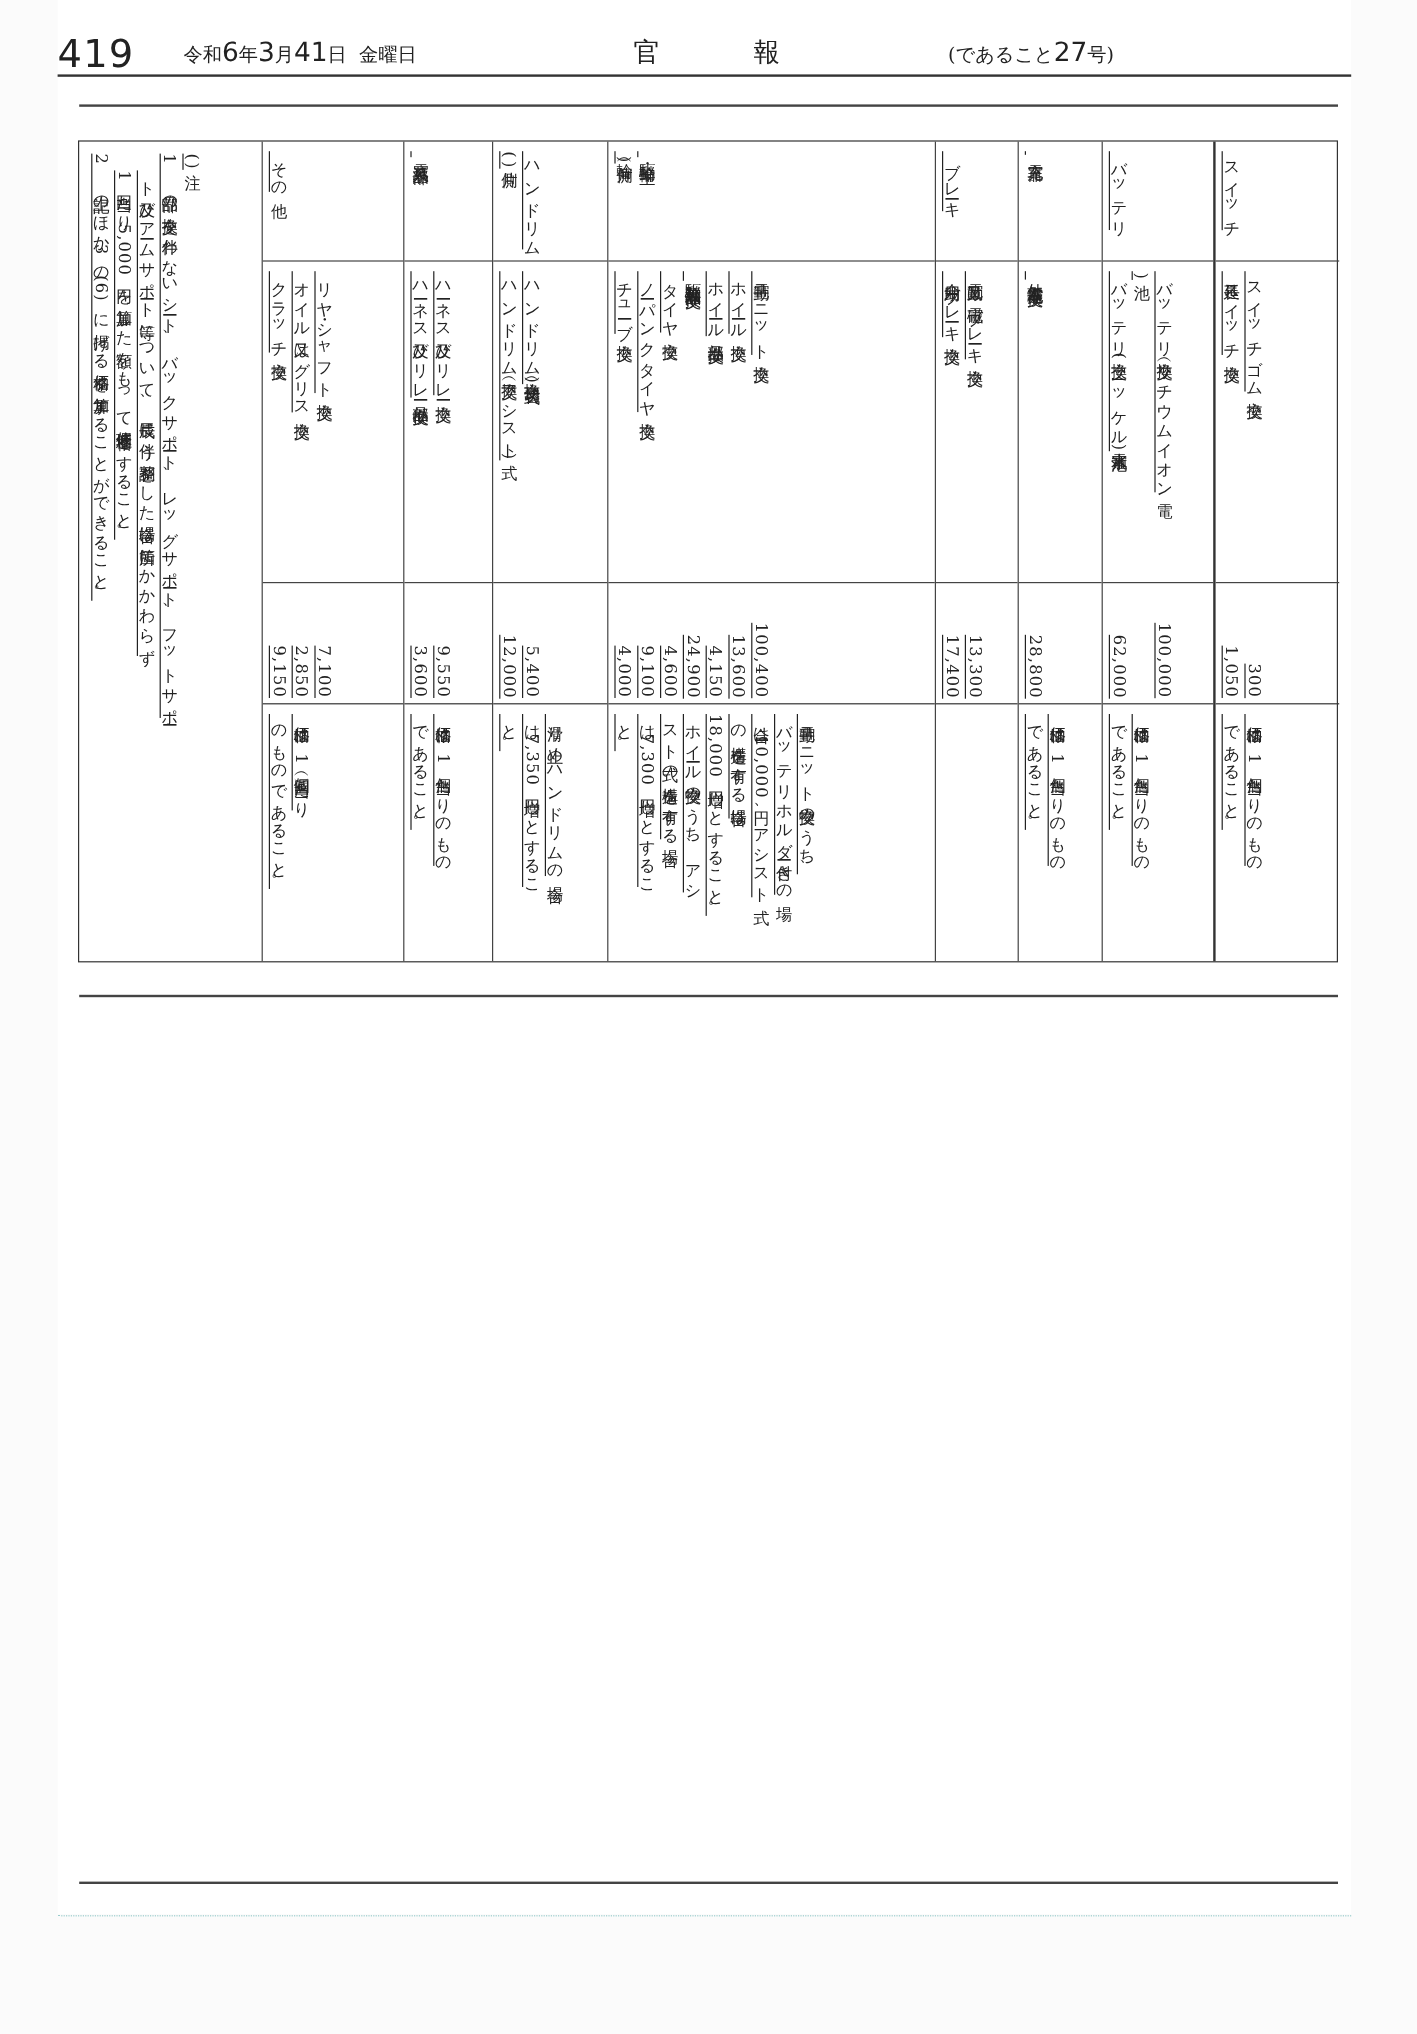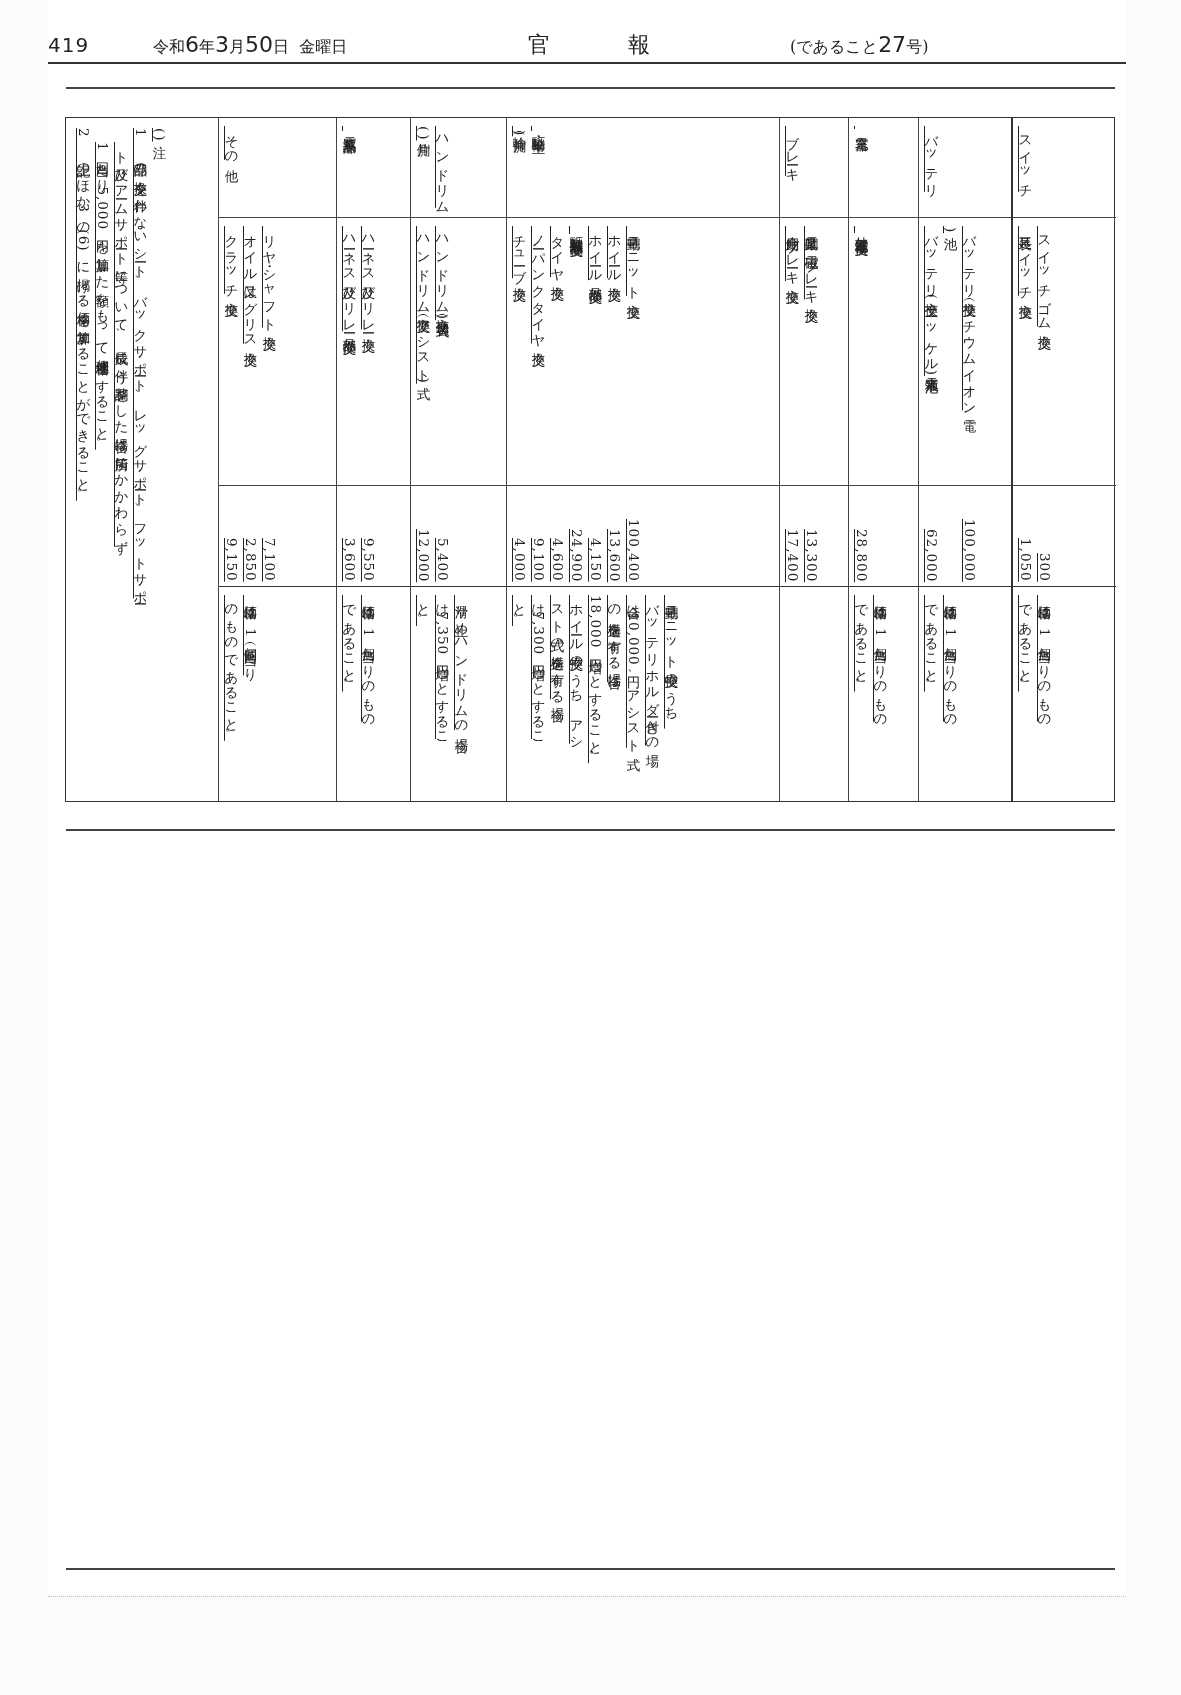--- a/index.html
+++ b/index.html
@@ -2,21 +2,21 @@
 <html><head>
 <meta charset="utf-8">
 <style>
   html, body { margin:0; padding:0; }
   body { width:1181px; height:1695px; background:#fbfbfb; position:relative; overflow:hidden;
          font-family:"DejaVu Serif","Liberation Serif",serif; color:#222; }
   .page { position:absolute; left:48px; top:0; width:1078px; height:1595px; background:#fff; }
   .page-bottom-dots { position:absolute; left:48px; top:1596px; width:1078px; border-top:1px dotted #9cc; }
   .header { position:absolute; left:48px; top:30px; width:1078px; height:34px; }
   .header span { position:absolute; top:0; line-height:30px; white-space:nowrap; color:#222; }
-  .h-page { left:0; font-family:"DejaVu Sans","Liberation Sans",sans-serif; font-size:20px; letter-spacing:1px; }
+  .h-page { left:0; font-family:"DejaVu Sans","Liberation Sans",sans-serif; font-size:32px; letter-spacing:1px; }
   .h-date { left:105px; font-size:16px; }
   .h-date b { font-family:"DejaVu Sans","Liberation Sans",sans-serif; font-weight:normal; font-size:22px; }
   .h-title1 { left:480px; font-size:22px; }
   .h-title2 { left:580px; font-size:22px; }
   .h-issue { left:742px; font-size:16px; }
   .h-issue b { font-family:"DejaVu Sans","Liberation Sans",sans-serif; font-weight:normal; font-size:22px; }
   .rule-top { position:absolute; left:48px; top:62px; width:1078px; height:2px; background:#333; }
   .rule { position:absolute; left:66px; width:1049px; height:2px; background:#444; }
 
   
@@ -35,21 +35,21 @@
   .notes-col { position:absolute; left:0; top:0; width:152px; height:100%; box-sizing:border-box; padding:10px 8px; }
 </style>
 </head>
 <body>
 
 <div class="page"></div>
 <div class="page-bottom-dots"></div>
 
 <div class="header">
   <span class="h-page">419</span>
-  <span class="h-date"><span style="position:static">令和</span><b>6</b><span style="position:static">年</span><b>3</b><span style="position:static">月</span><b>50</b><span style="position:static">日</span>&nbsp;&nbsp;<span style="position:static">金曜日</span></span>
+  <span class="h-date"><span style="position:static">令和</span><b>6</b><span style="position:static">年</span><b>3</b><span style="position:static">月</span><b>41</b><span style="position:static">日</span>&nbsp;&nbsp;<span style="position:static">金曜日</span></span>
   <span class="h-title1">官</span>
   <span class="h-title2">報</span>
   <span class="h-issue"><span style="position:static">(であること</span><b>27</b><span style="position:static">号)</span></span>
 </div>
 <div class="rule-top"></div>
 <div class="rule" style="top:87px;"></div>
 
 <div class="tbl-wrap" id="tbl">
     <div class="col" style="left: 945px; width: 105px; border-left: 2px solid rgb(51, 51, 51);">
       <div class="cell cell-cat">

